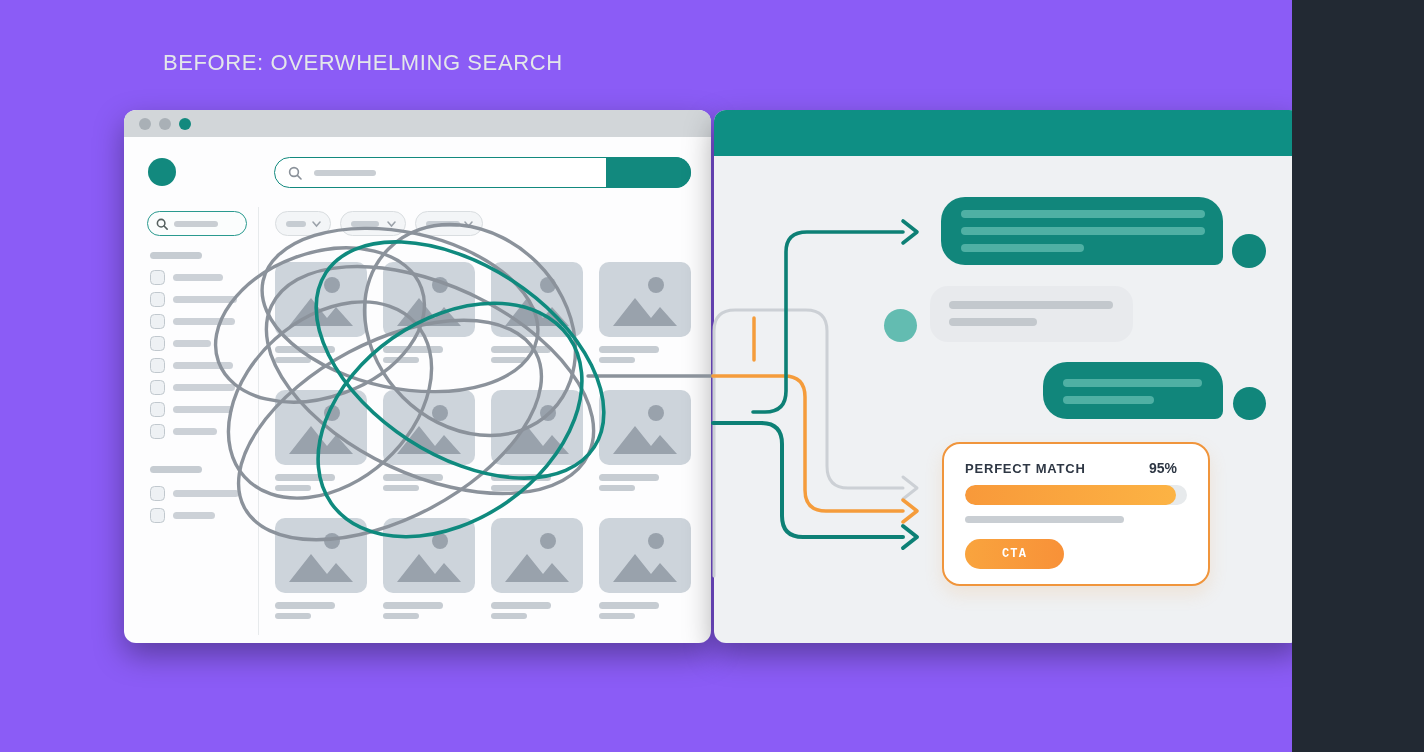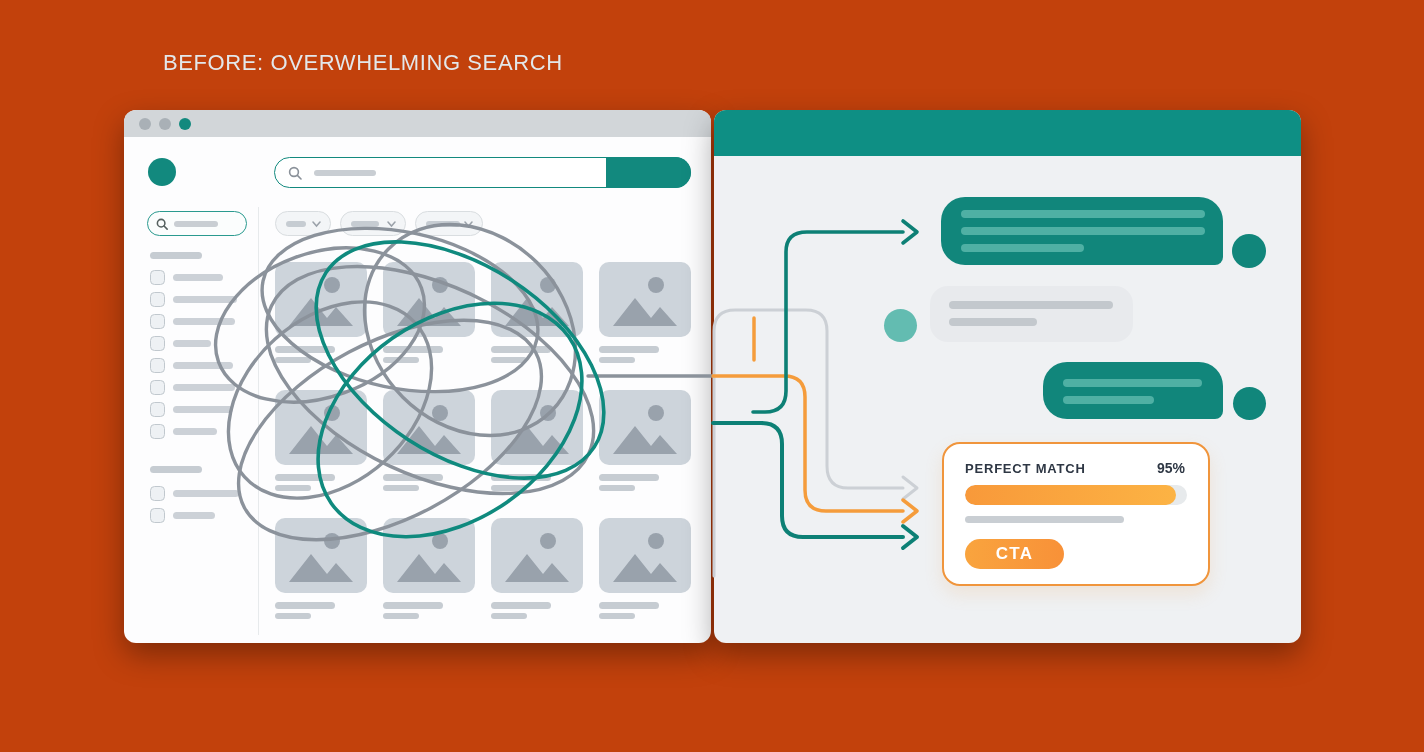--- a/index.html
+++ b/index.html
@@ -1,17 +1,17 @@
 <!DOCTYPE html>
 <html><head>
 <meta charset="utf-8">
 <style>
   html,body{margin:0;padding:0;background:#222933;}
   *{box-sizing:border-box;}
-  .stage{position:relative;width:1424px;height:752px;background:#c2410c;overflow:hidden;
+  .stage{position:relative;width:1292px;height:752px;background:#8b5cf6;overflow:hidden;
          font-family:"Liberation Sans", sans-serif;}
   .heading{position:absolute;top:50px;font-size:22px;font-weight:500;letter-spacing:.6px;
            color:#e3e7ea;white-space:nowrap;}
   .heading.before{left:163px;}
   .heading.after{left:872px;}
 
   
   .win{position:absolute;left:124px;top:110px;width:587px;height:533px;border-radius:12px;
        background:#fdfdfe;box-shadow:0 12px 30px rgba(0,0,0,.35);}
   .win .titlebar{position:absolute;left:0;top:0;width:100%;height:27px;background:#d2d6d9;
@@ -62,30 +62,30 @@
   .bubble.user{background:#e8eaed;}
   .bubble.user .bl{background:#c3c8cd;}
   .b1{left:227px;top:41px;width:282px;height:68px;border-radius:24px 24px 8px 24px;padding:13px 0 0 20px;}
   .b2{left:216px;top:130px;width:203px;height:56px;border-radius:18px;padding:15px 0 0 19px;}
   .b3{left:329px;top:206px;width:180px;height:57px;border-radius:24px 24px 8px 24px;padding:17px 0 0 20px;}
   .avatar{position:absolute;border-radius:50%;}
   .av1{left:518px;top:78px;width:34px;height:34px;background:#11867b;}
   .av2{left:170px;top:153px;width:33px;height:33px;background:#63bcb1;}
   .av3{left:519px;top:231px;width:33px;height:33px;background:#11867b;}
   .match-card{position:absolute;left:228px;top:286px;width:268px;height:144px;background:#fff;
-       border:2px solid #f0953c;border-radius:18px;box-shadow:0 8px 18px rgba(235,150,60,.15);padding:16px 23px 0 21px;}
+       border:2px solid #f0953c;border-radius:18px;box-shadow:0 8px 18px rgba(235,150,60,.15);padding:16px 31px 0 21px;}
   .mc-head{display:flex;justify-content:space-between;align-items:baseline;}
   .mc-title{font-size:13px;font-weight:700;letter-spacing:.8px;color:#2e3744;}
   .mc-pct{font-size:14px;font-weight:600;color:#2e3744;}
   .mc-track{margin-top:9px;width:222px;height:20px;border-radius:10px;background:#e7eaec;overflow:hidden;}
   .mc-fill{height:100%;border-radius:10px;background:linear-gradient(90deg,#f8993a,#fcb344);}
   .mc-sub{margin-top:11px;width:159px;height:7px;border-radius:3.5px;background:#c9ced3;}
   .mc-cta{margin-top:16px;width:99px;height:30px;border:none;border-radius:15px;
-       background:linear-gradient(90deg,#f9a43e,#f89138);color:#fff;font-family:Liberation Sans, sans-serif;
-       font-size:17px;font-weight:700;letter-spacing:1.2px;display:flex;align-items:center;justify-content:center;}
+       background:linear-gradient(90deg,#f9a43e,#f89138);color:#fff;font-family:Liberation Mono, monospace;
+       font-size:12px;font-weight:700;letter-spacing:1.2px;display:flex;align-items:center;justify-content:center;}
 
   
   .overlay{position:absolute;left:0;top:0;width:1424px;height:752px;pointer-events:none;}
 </style>
 </head>
 <body>
 
 <div class="stage">
 
   <div class="heading before">BEFORE: OVERWHELMING SEARCH</div>

